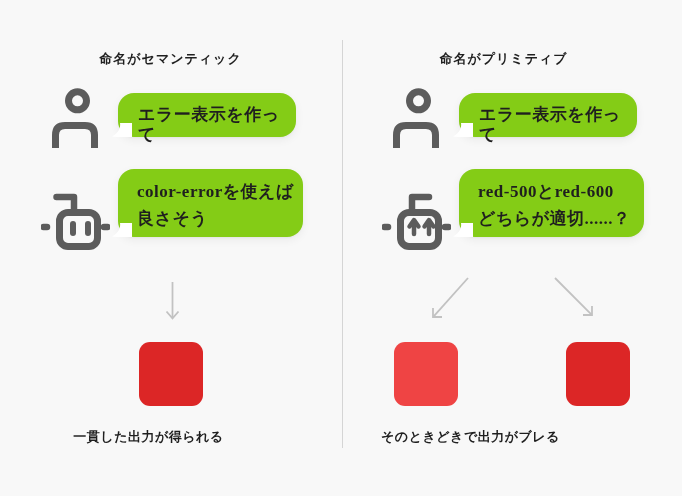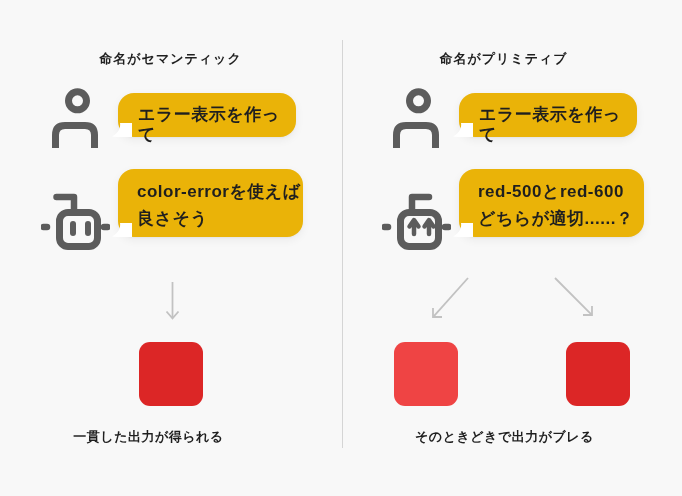--- a/index.html
+++ b/index.html
@@ -1,37 +1,37 @@
 <!DOCTYPE html>
 <html><head>
 <meta charset="utf-8">
 <style>
   html,body { margin:0; padding:0; }
   .stage {
     position:relative; width:682px; height:496px;
     background:#f8f8f8; overflow:hidden;
-    font-family:Liberation Sans, sans-serif;
+    font-family:Liberation Serif, serif;
     color:#1f1f1f;
   }
   .divider { position:absolute; left:342px; top:40px; width:1px; height:408px; background:#d5d5d5; }
 
   .title {
     position:absolute; top:40px; width:341px; text-align:center;
     font-size:13px; font-weight:700; letter-spacing:1px; line-height:16px;
   }
   .title.l { left:0; } .title.r { left:333px; }
 
   .icon { position:absolute; color:#5c5c5c; }
   .user-l { left:52px; top:88px; }
   .user-r { left:393px; top:88px; }
   .robot-l { left:41px; top:193px; }
   .robot-r { left:382px; top:193px; }
 
   .bubble {
-    position:absolute; background:#eab308; border-radius:16px;
+    position:absolute; background:#84cc16; border-radius:16px;
     box-shadow:0 3px 10px rgba(0,0,0,0.06), 0 1px 2px rgba(0,0,0,0.04);
   }
   .bubble .txt {
     display:block; font-size:17px; font-weight:700; letter-spacing:0.5px;
     white-space:pre-line; color:#1f1f1f;
   }
   .b1 { width:178px; height:44px; top:93px; }
   .b1 .txt { padding:12px 0 0 20px; line-height:20px; }
   .b2 { width:185px; height:68px; top:169px; }
   .b2 .txt { padding:9px 0 0 19px; line-height:27px; }
@@ -45,21 +45,21 @@
 
   .swatch { position:absolute; top:342px; width:64px; height:64px; border-radius:11px; }
   .sw-l  { left:139px; }
   .sw-ra { left:394px; }
   .sw-rb { left:566px; }
 
   .caption {
     position:absolute; top:429px; width:297px; text-align:center;
     font-size:13px; font-weight:700; letter-spacing:0.5px; line-height:16px;
   }
-  .caption.l { left:0; } .caption.r { left:356px; }
+  .caption.l { left:0; } .caption.r { left:322px; }
 </style>
 </head>
 <body>
 
 <div class="stage">
   <div class="divider"></div>
 
   <section>
     <h2 class="title l">命名がセマンティック</h2>
 

